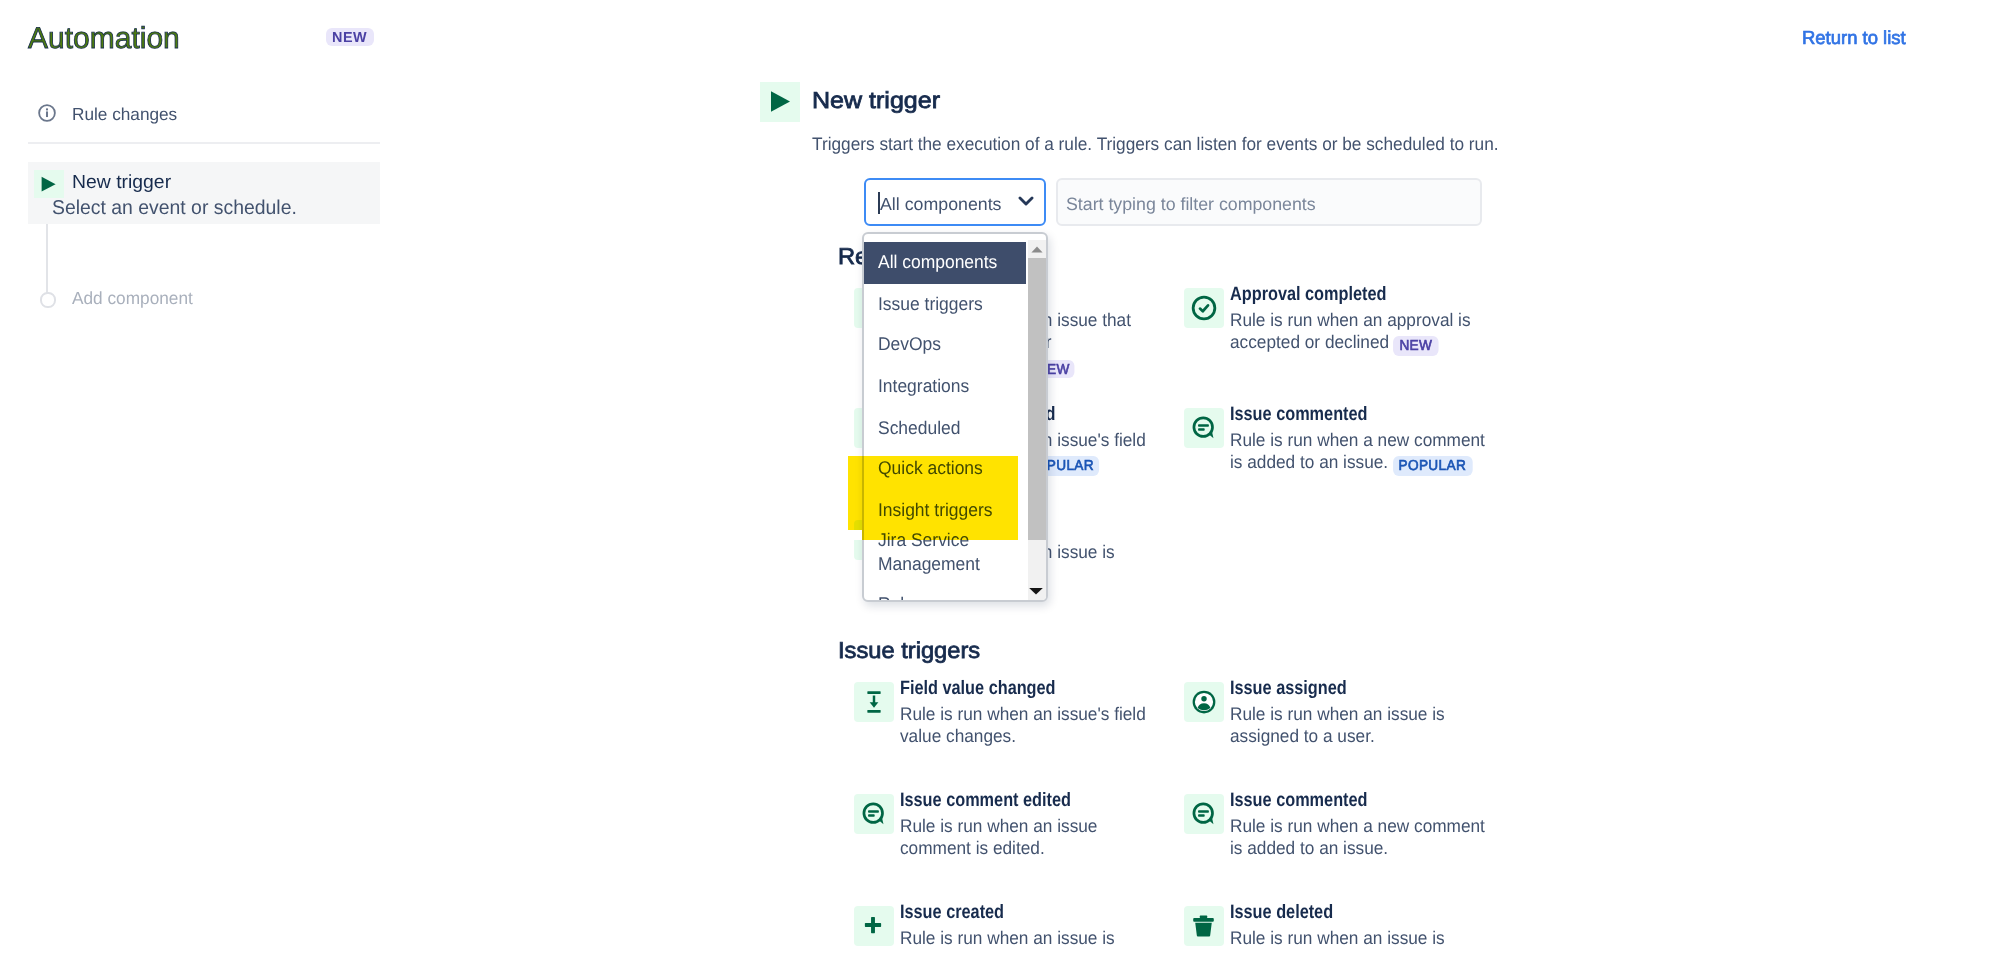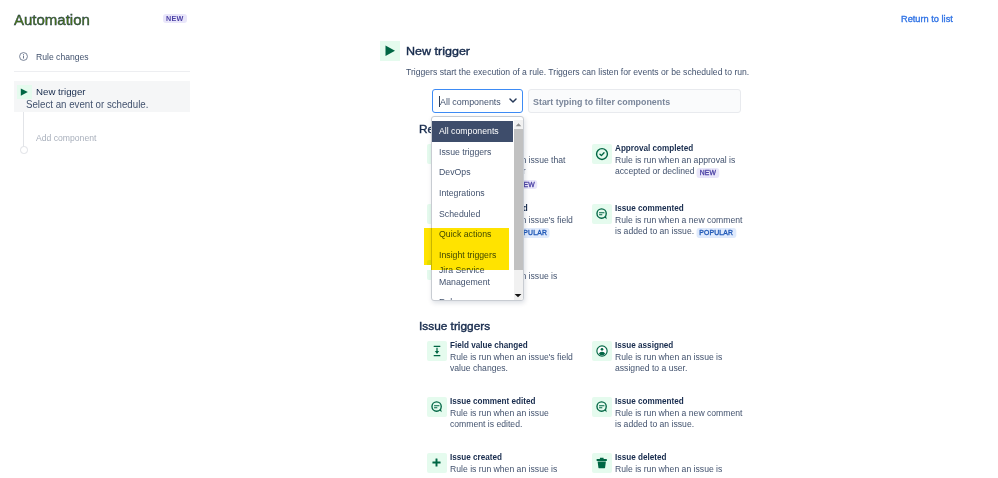--- a/index.html
+++ b/index.html
@@ -31,42 +31,42 @@
   .tc-icon{position:absolute;left:2.8px;top:4.2px;width:15px;height:14px;background:#E5FBEE;
            display:flex;align-items:center;justify-content:center;line-height:0;}
   .tc-title{position:absolute;left:22px;top:3.5px;font-size:9.5px;color:#172B4D;line-height:13px;}
   .tc-title .sq{transform:scaleX(1.02);}
   .tc-sub{position:absolute;left:12px;top:16.5px;font-size:10px;color:#42526E;line-height:13px;}
   .tc-sub .sq{transform:scaleX(.97);}
 
   .connector{position:absolute;left:23.2px;top:112px;width:1px;height:35px;background:#E2E4E8;}
   .add-dot{position:absolute;left:20px;top:146px;width:7.5px;height:7.5px;border:1px solid #DFE1E6;
            border-radius:50%;background:#fff;box-sizing:border-box;}
-  .add-label{position:absolute;left:35.5px;top:132px;font-size:8.8px;color:#A9B0BC;line-height:13px;}
+  .add-label{position:absolute;left:35.5px;top:143px;font-size:8.8px;color:#A9B0BC;line-height:13px;}
   .add-label .sq{transform:scaleX(.98);}
 
   
   .nt-icon{position:absolute;left:380px;top:41px;width:19.5px;height:19.5px;background:#E5FBEE;
            display:flex;align-items:center;justify-content:center;line-height:0;}
   .nt-title{position:absolute;left:406px;top:43px;font-size:11.6px;font-weight:400;color:#172B4D;
             line-height:15px;-webkit-text-stroke:.4px #172B4D;}
   .nt-title .sq{transform:scaleX(1.08);}
   .nt-desc{position:absolute;left:406px;top:66px;font-size:9.1px;color:#42526E;line-height:13px;}
   .nt-desc .sq{transform:scaleX(.948);}
 
   
   .sel{position:absolute;left:432px;top:88.5px;width:91px;height:24.5px;border:1.7px solid #3D8BF5;
        border-radius:3px;background:#fff;box-sizing:border-box;}
   .sel-text{position:absolute;left:7px;top:6.2px;font-size:8.8px;color:#42526E;line-height:12px;}
   .sel-text .sq{transform:scaleX(1.01);}
   .sel-caret{position:absolute;left:75.5px;top:8.8px;line-height:0;}
   .sel-caretbar{position:absolute;left:6px;top:6.5px;width:1px;height:11px;background:#2B3B55;}
   .filter{position:absolute;left:528px;top:88.5px;width:213px;height:24.5px;background:#FAFBFC;
           border:1px solid #E8EAEE;border-radius:3px;box-sizing:border-box;}
-  .filter-ph{position:absolute;left:4px;top:6.5px;font-size:8.9px;color:#7A869A;line-height:12px;font-weight:bold;}
+  .filter-ph{position:absolute;left:4px;top:6.5px;font-size:8.9px;color:#7A869A;line-height:12px;}
   .filter-ph .sq{transform:scaleX(1.0);}
 
   
   .sec{position:absolute;left:0;width:400px;}
   .sec-h{position:absolute;left:419px;top:0;font-size:11.5px;font-weight:400;color:#172B4D;
          line-height:15px;-webkit-text-stroke:.4px #172B4D;}
   .sec-h .sq{transform:scaleX(1.03);}
   .item{position:absolute;width:180px;}
   .it-ico{position:absolute;left:0;top:0;width:19.5px;height:19.5px;background:#E5FBEE;border-radius:2px;
           display:flex;align-items:center;justify-content:center;}

